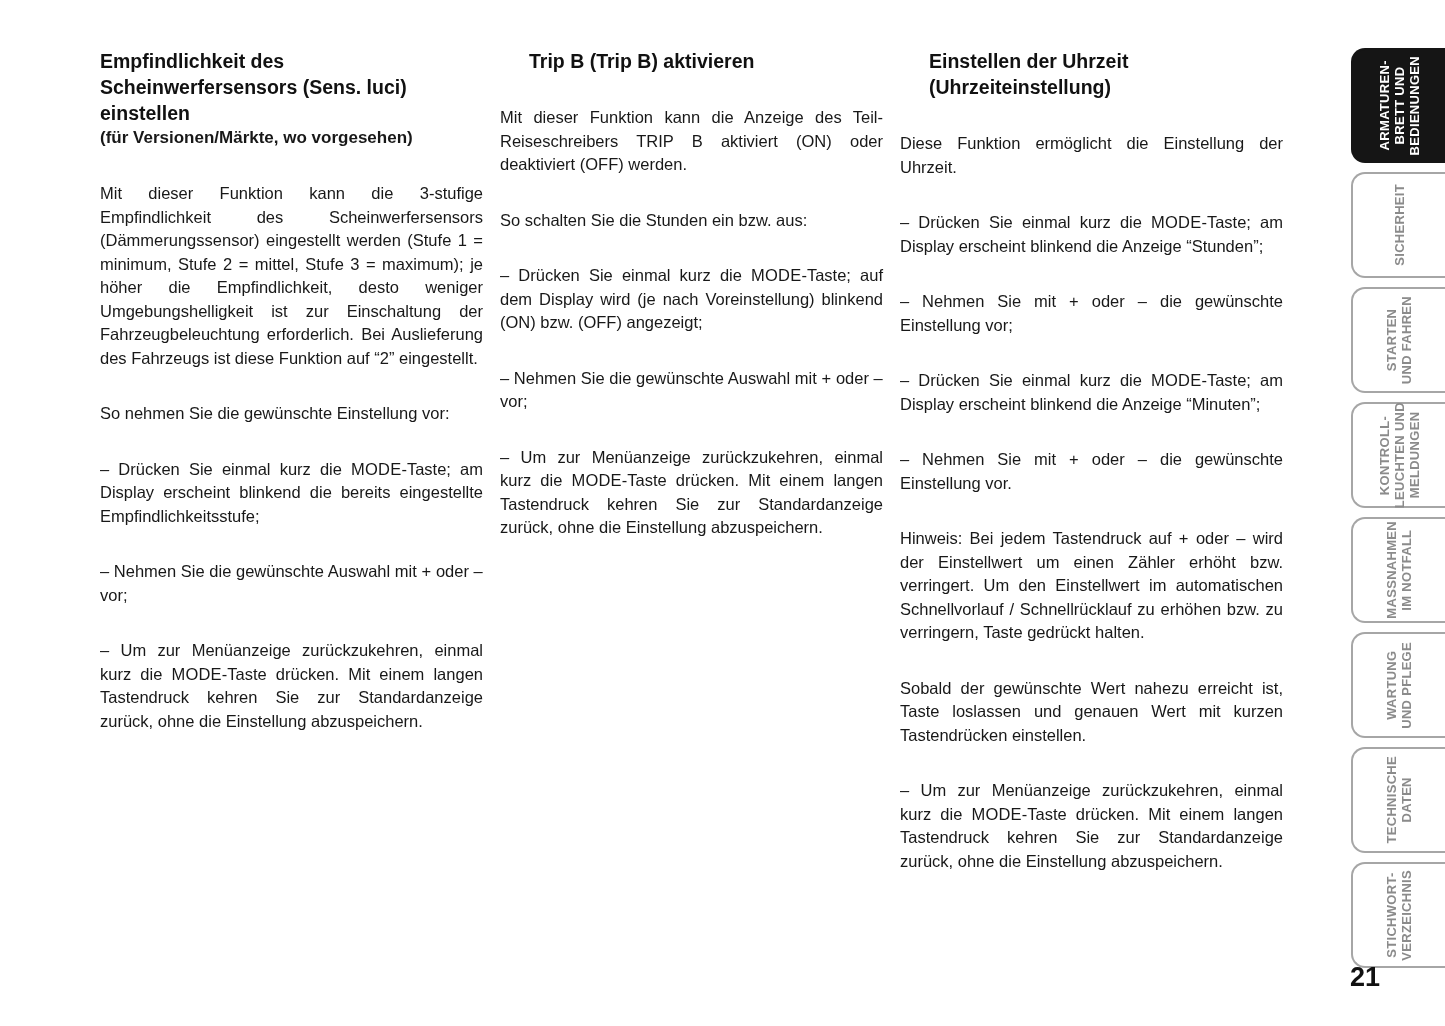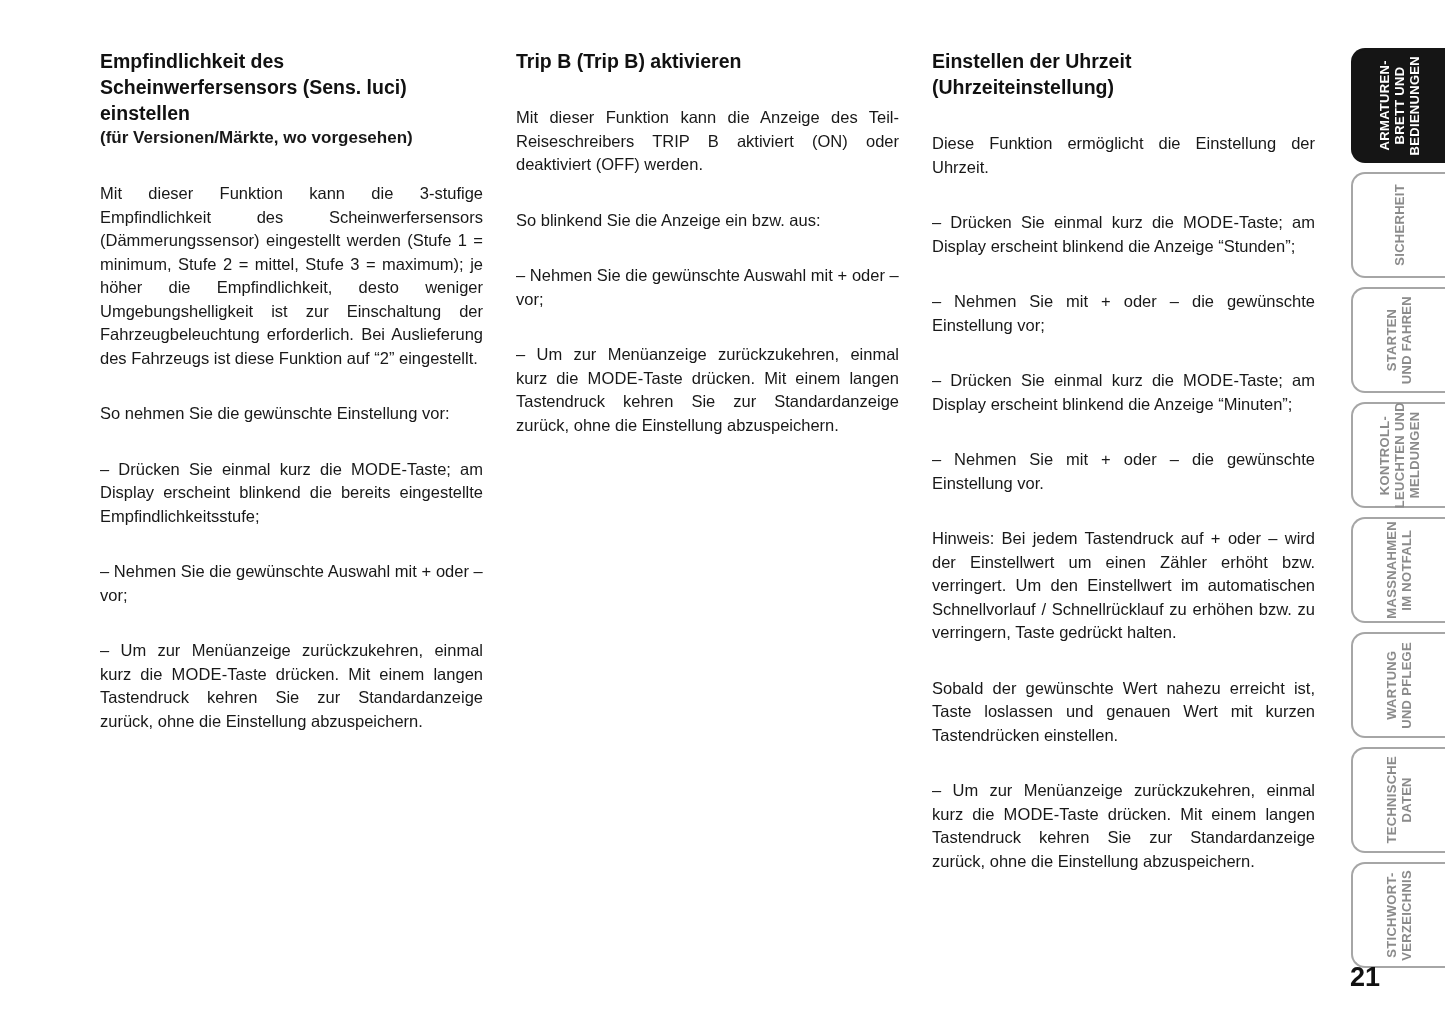--- a/index.html
+++ b/index.html
@@ -20,41 +20,41 @@
     background: #ffffff;
   }
 
   
   .columns {
     position: absolute;
     left: 100px;
     top: 48px;
     width: 1215px;
     display: flex;
-    gap: 33px;
+    gap: 17px;
   }
 
   .col { width: 383px; }
 
   .heading {
     font-size: 19.5px;
     font-weight: bold;
     line-height: 26px;
     color: #111;
     text-align: left;
   }
 
   .subheading {
     font-size: 17px;
     font-weight: bold;
     line-height: 24px;
     margin-bottom: 14px;
   }
 
-  .heading.mb { margin-bottom: 14px; }
+  .heading.mb { margin-bottom: 14px; margin-left: 29px; }
 
   .para {
     font-size: 16.5px;
     line-height: 23.5px;
     text-align: justify;
     margin-bottom: 14px;
     hyphens: auto;
     margin-top: 32px;
   }
 
@@ -123,21 +123,22 @@
         <p class="subheading">(für Versionen/Märkte, wo vorgesehen)</p>
         <p class="para">Mit dieser Funktion kann die 3-stufige Empfindlichkeit des Scheinwerfersensors (Dämmerungssensor) eingestellt werden (Stufe 1 = minimum, Stufe 2 = mittel, Stufe 3 = maximum); je höher die Empfindlichkeit, desto weniger Umgebungshelligkeit ist zur Einschaltung der Fahrzeugbeleuchtung erforderlich. Bei Auslieferung des Fahrzeugs ist diese Funktion auf “2” eingestellt.</p>
         <p class="para">So nehmen Sie die gewünschte Einstellung vor:</p>
         <p class="para">– Drücken Sie einmal kurz die <b>MODE</b>-Taste; am Display erscheint blinkend die bereits eingestellte Empfindlichkeitsstufe;</p>
         <p class="para">– Nehmen Sie die gewünschte Auswahl mit <b>+</b> oder <b>–</b> vor;</p>
         <p class="para">– Um zur Menüanzeige zurückzukehren, einmal kurz die <b>MODE</b>-Taste drücken. Mit einem langen Tastendruck kehren Sie zur Standardanzeige zurück, ohne die Einstellung abzuspeichern.</p>
       </section>
       <section class="col">
         <h2 class="heading mb">Trip B (Trip B) aktivieren</h2>
         <p class="para">Mit dieser Funktion kann die Anzeige des Teil-Reiseschreibers TRIP B aktiviert (ON) oder deaktiviert (OFF) werden.</p>
-        <p class="para">So blinkend Sie die Anzeige ein bzw. aus:</p>
+        <p class="para">So schalten Sie die Stunden ein bzw. aus:</p>
+        <p class="para">– Drücken Sie einmal kurz die <b>MODE</b>-Taste; auf dem Display wird (je nach Voreinstellung) blinkend (ON) bzw. (OFF) angezeigt;</p>
         <p class="para">– Nehmen Sie die gewünschte Auswahl mit <b>+</b> oder <b>–</b> vor;</p>
         <p class="para">– Um zur Menüanzeige zurückzukehren, einmal kurz die <b>MODE</b>-Taste drücken. Mit einem langen Tastendruck kehren Sie zur Standardanzeige zurück, ohne die Einstellung abzuspeichern.</p>
       </section>
       <section class="col">
         <h2 class="heading mb">Einstellen der Uhrzeit<br>(Uhrzeiteinstellung)</h2>
         <p class="para">Diese Funktion ermöglicht die Einstellung der Uhrzeit.</p>
         <p class="para">– Drücken Sie einmal kurz die <b>MODE</b>-Taste; am Display erscheint blinkend die Anzeige “Stunden”;</p>
         <p class="para">– Nehmen Sie mit <b>+</b> oder <b>–</b> die gewünschte Einstellung vor;</p>
         <p class="para">– Drücken Sie einmal kurz die <b>MODE</b>-Taste; am Display erscheint blinkend die Anzeige “Minuten”;</p>
         <p class="para">– Nehmen Sie mit <b>+</b> oder <b>–</b> die gewünschte Einstellung vor.</p>

